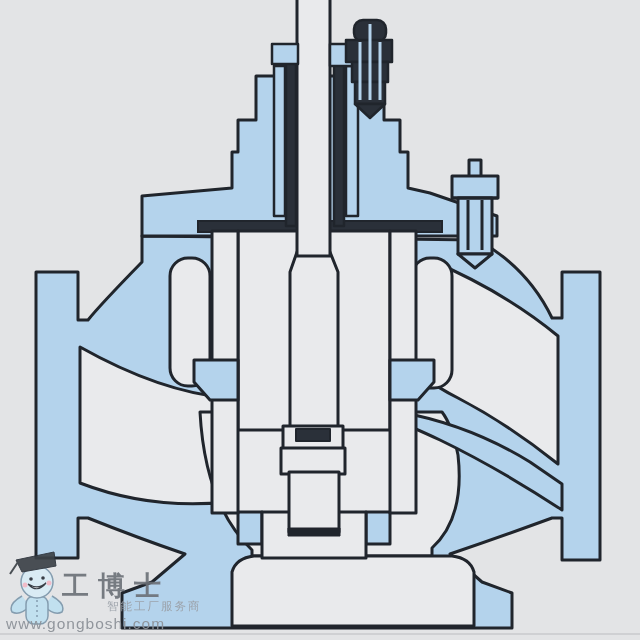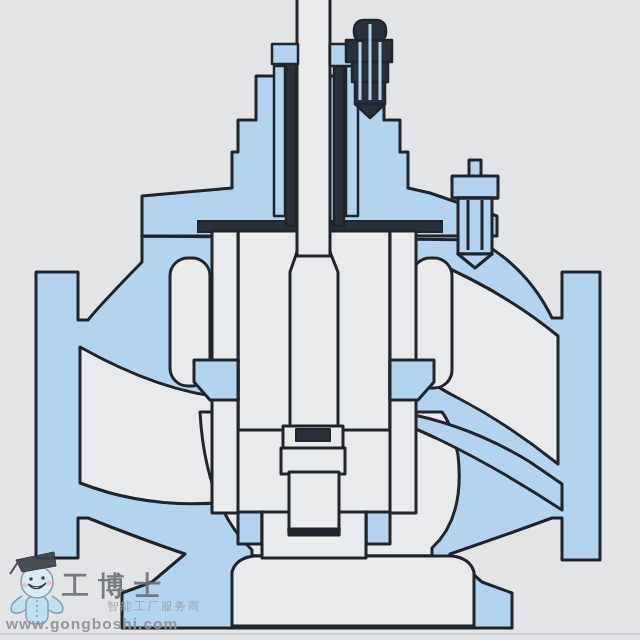--- a/index.html
+++ b/index.html
@@ -20,21 +20,21 @@
   }
   .wm-tagline{
     position:absolute;left:63px;top:599px;width:200px;
     font-family:"DejaVu Serif", serif;
     font-size:11.5px;color:#9ba1a9;letter-spacing:2px;
     opacity:.95;white-space:nowrap;padding-left:44px;
   }
   .wm-url{
     position:absolute;left:6px;top:615px;width:220px;
     font-family:"Liberation Sans", sans-serif;
-    font-size:15.5px;font-weight:bold;color:#8d9299;
+    font-size:15.5px;font-weight:normal;color:#8d9299;
     letter-spacing:1px;opacity:.95;white-space:nowrap;
   }
   .bottom-edge{
     position:absolute;left:0;top:633px;width:640px;height:2px;
     background:#cfd0d3;
   }
 </style>
 </head>
 <body>
 

